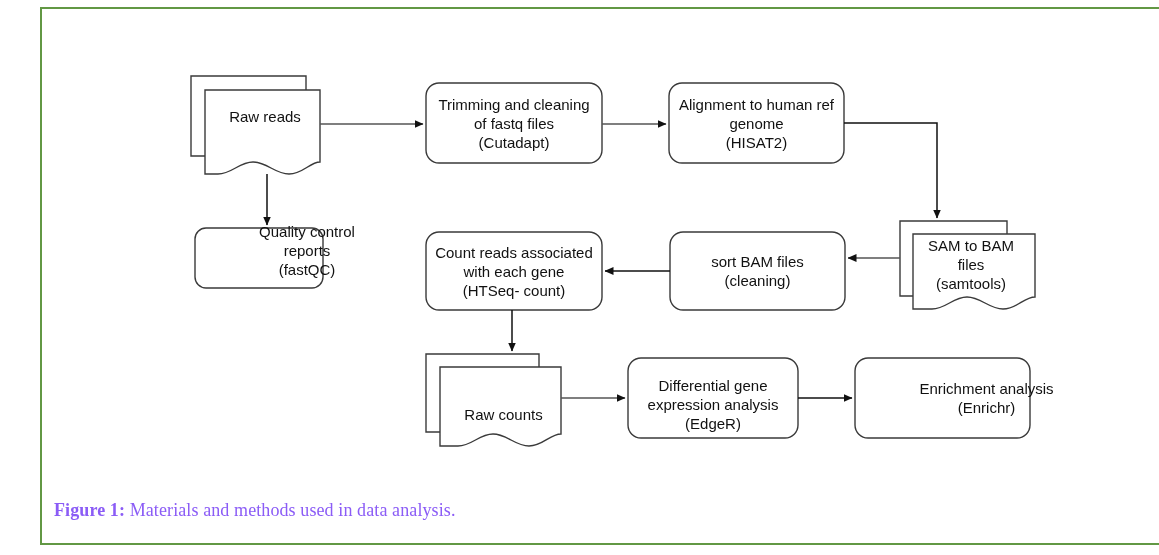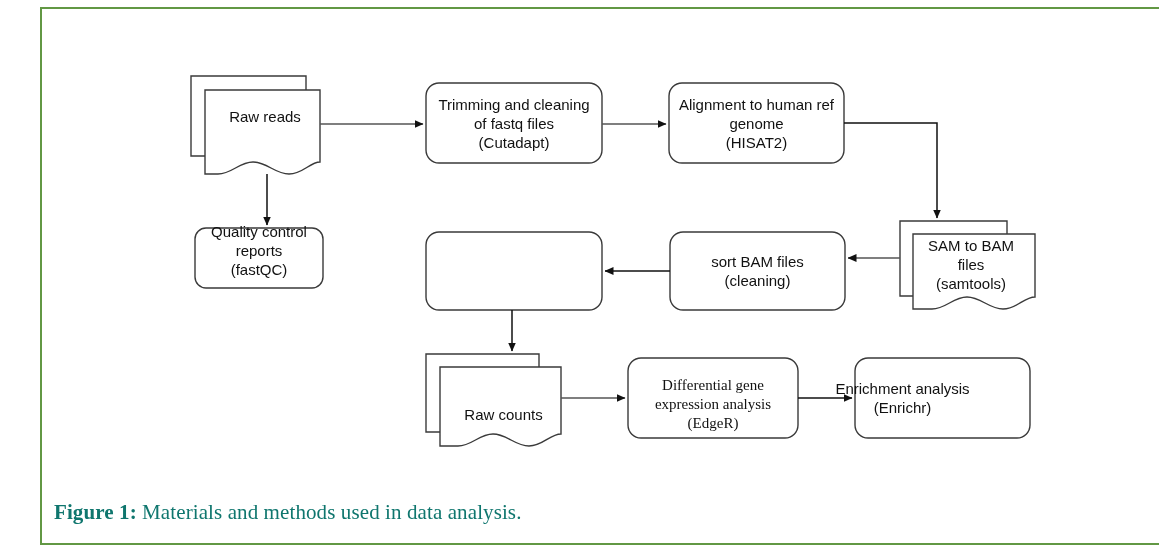--- a/index.html
+++ b/index.html
@@ -39,22 +39,22 @@
     width: 1159px;
     height: 555px;
   }
   
   #figure-caption {
     position: absolute;
     left: 20px;
     top: 500px;
     width: 1100px;
     font-family: "Liberation Serif", "DejaVu Serif", serif;
-    font-size: 21px;
-    color: #0f766e;
+    font-size: 18px;
+    color: #8b5cf6;
     letter-spacing: 0.1px;
     white-space: nowrap;
   }
   #figure-caption .cap-label {
     font-weight: bold;
   }
   #figure-caption .cap-text {
     font-weight: normal;
   }
   
@@ -188,46 +188,49 @@
       <line x1="527" y1="398" x2="591" y2="398" stroke="#555555" stroke-width="1.6" marker-end="url(#arrowhead)"></line>
     </g>
 
     <g>
       <line x1="764" y1="398" x2="818" y2="398" stroke="#111111" stroke-width="1.5" marker-end="url(#arrowhead)"></line>
     </g>
   </svg>
 
   <div class="node-label doc-label" style="left:176px; top:96px; width:110px; height:40px;">Raw reads</div>
 
-  <div class="node-label" style="left:161px; top:228px; width:128px; height:44px;">Quality control
+  <div class="node-label" style="left:161px; top:228px; width:128px; height:44px;padding-left:48px;">Quality control
 reports
 (fastQC)</div>
 
   <div class="node-label" style="left:392px; top:83px; width:176px; height:80px;">Trimming and cleaning
 of fastq files
 (Cutadapt)</div>
 
   <div class="node-label" style="left:633px; top:83px; width:179px; height:80px;text-align:center;">Alignment to human ref
 genome
 (HISAT2)</div>
 
   <div class="node-label doc-label" style="left:879px; top:233px; width:116px; height:62px;">SAM to BAM
 files
 (samtools)</div>
 
   <div class="node-label" style="left:636px; top:232px; width:175px; height:78px;">sort BAM files
 (cleaning)</div>
 
+  <div class="node-label" style="left:390px; top:232px; width:180px; height:78px;">Count reads associated
+with each gene
+(HTSeq- count)</div>
 
   <div class="node-label doc-label" style="left:412px; top:394px; width:115px; height:40px;">Raw counts</div>
 
-  <div class="node-label" style="left:594px; top:358px; width:170px; height:92px;font-family:Liberation Serif, serif;">Differential gene
+  <div class="node-label" style="left:594px; top:358px; width:170px; height:92px;">Differential gene
 expression analysis
 (EdgeR)</div>
 
-  <div class="node-label" style="left:779px; top:358px; width:179px; height:80px;">Enrichment analysis
+  <div class="node-label" style="left:863px; top:358px; width:179px; height:80px;">Enrichment analysis
 (Enrichr)</div>
 
   <div id="figure-caption">
     <span class="cap-label">Figure 1:</span><span class="cap-text"> Materials and methods used in data analysis.</span>
   </div>
 
 </div>
 
 </body></html>

